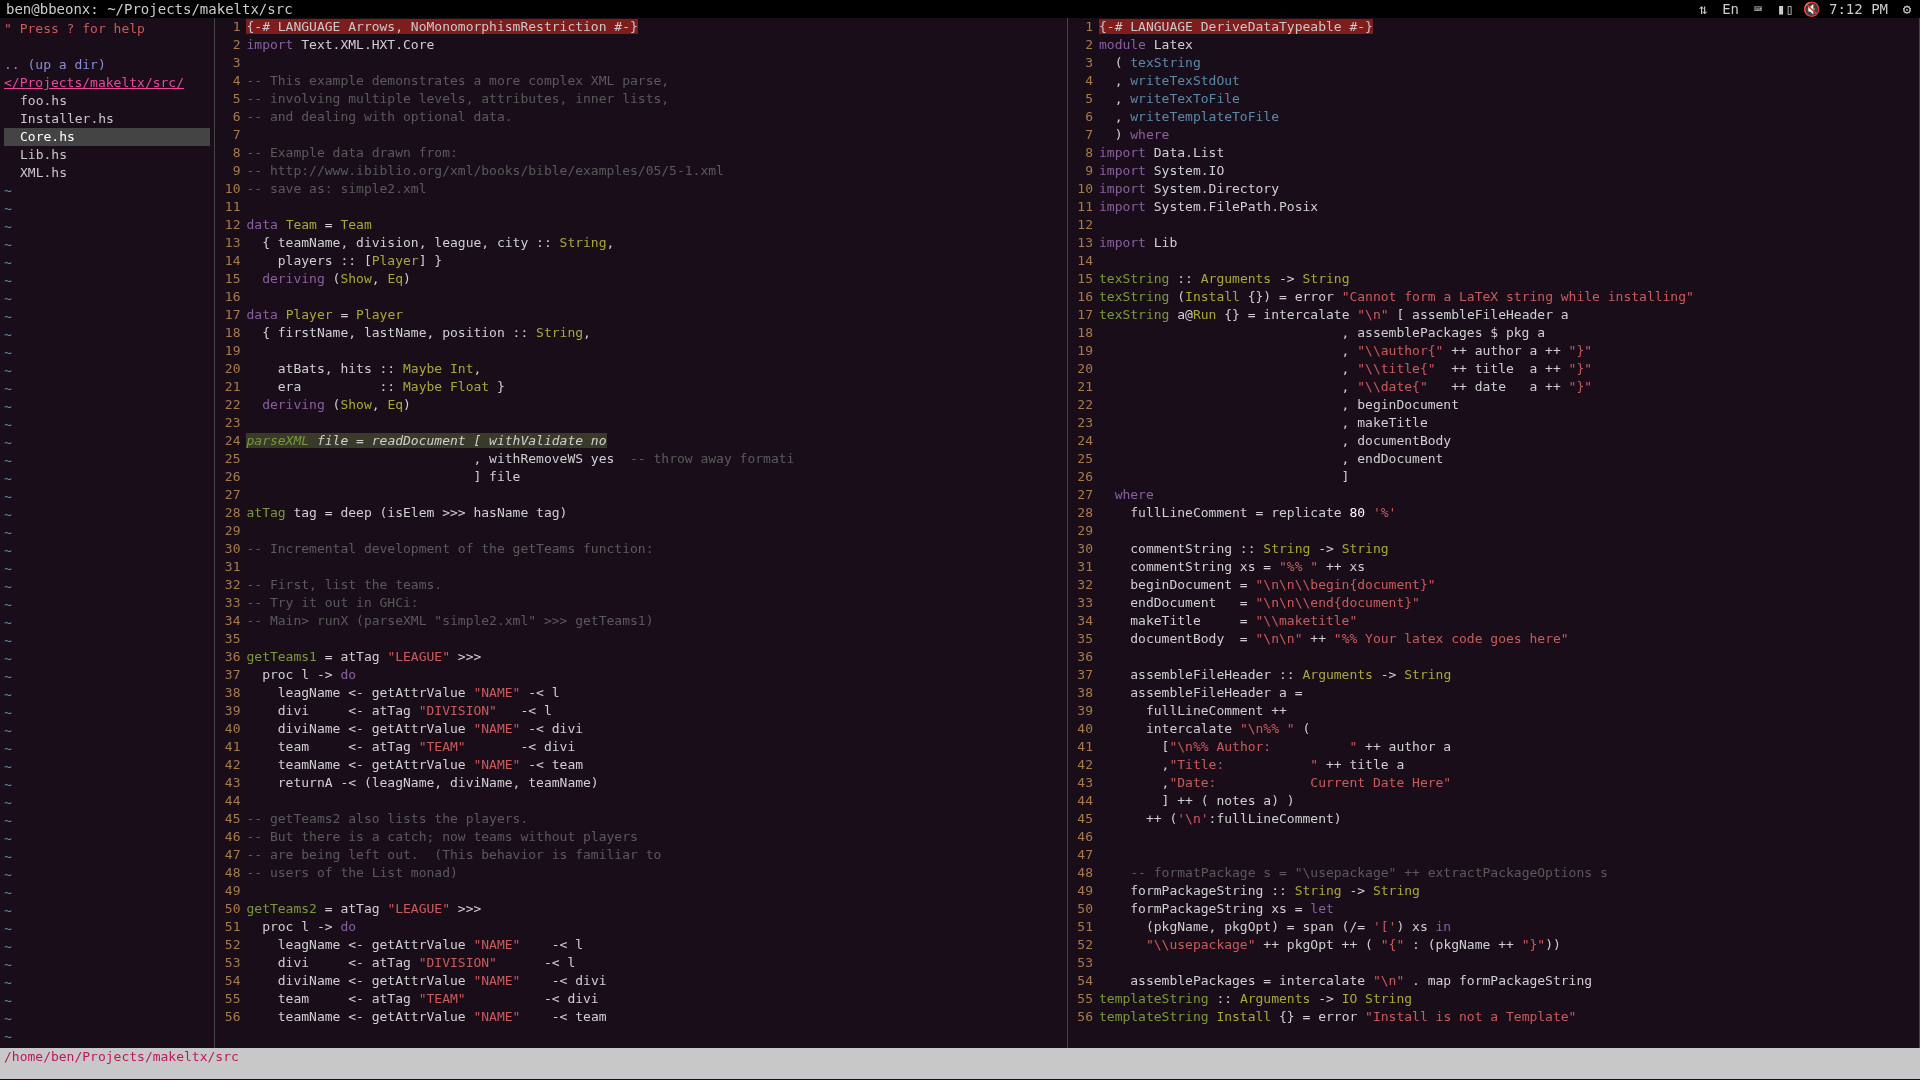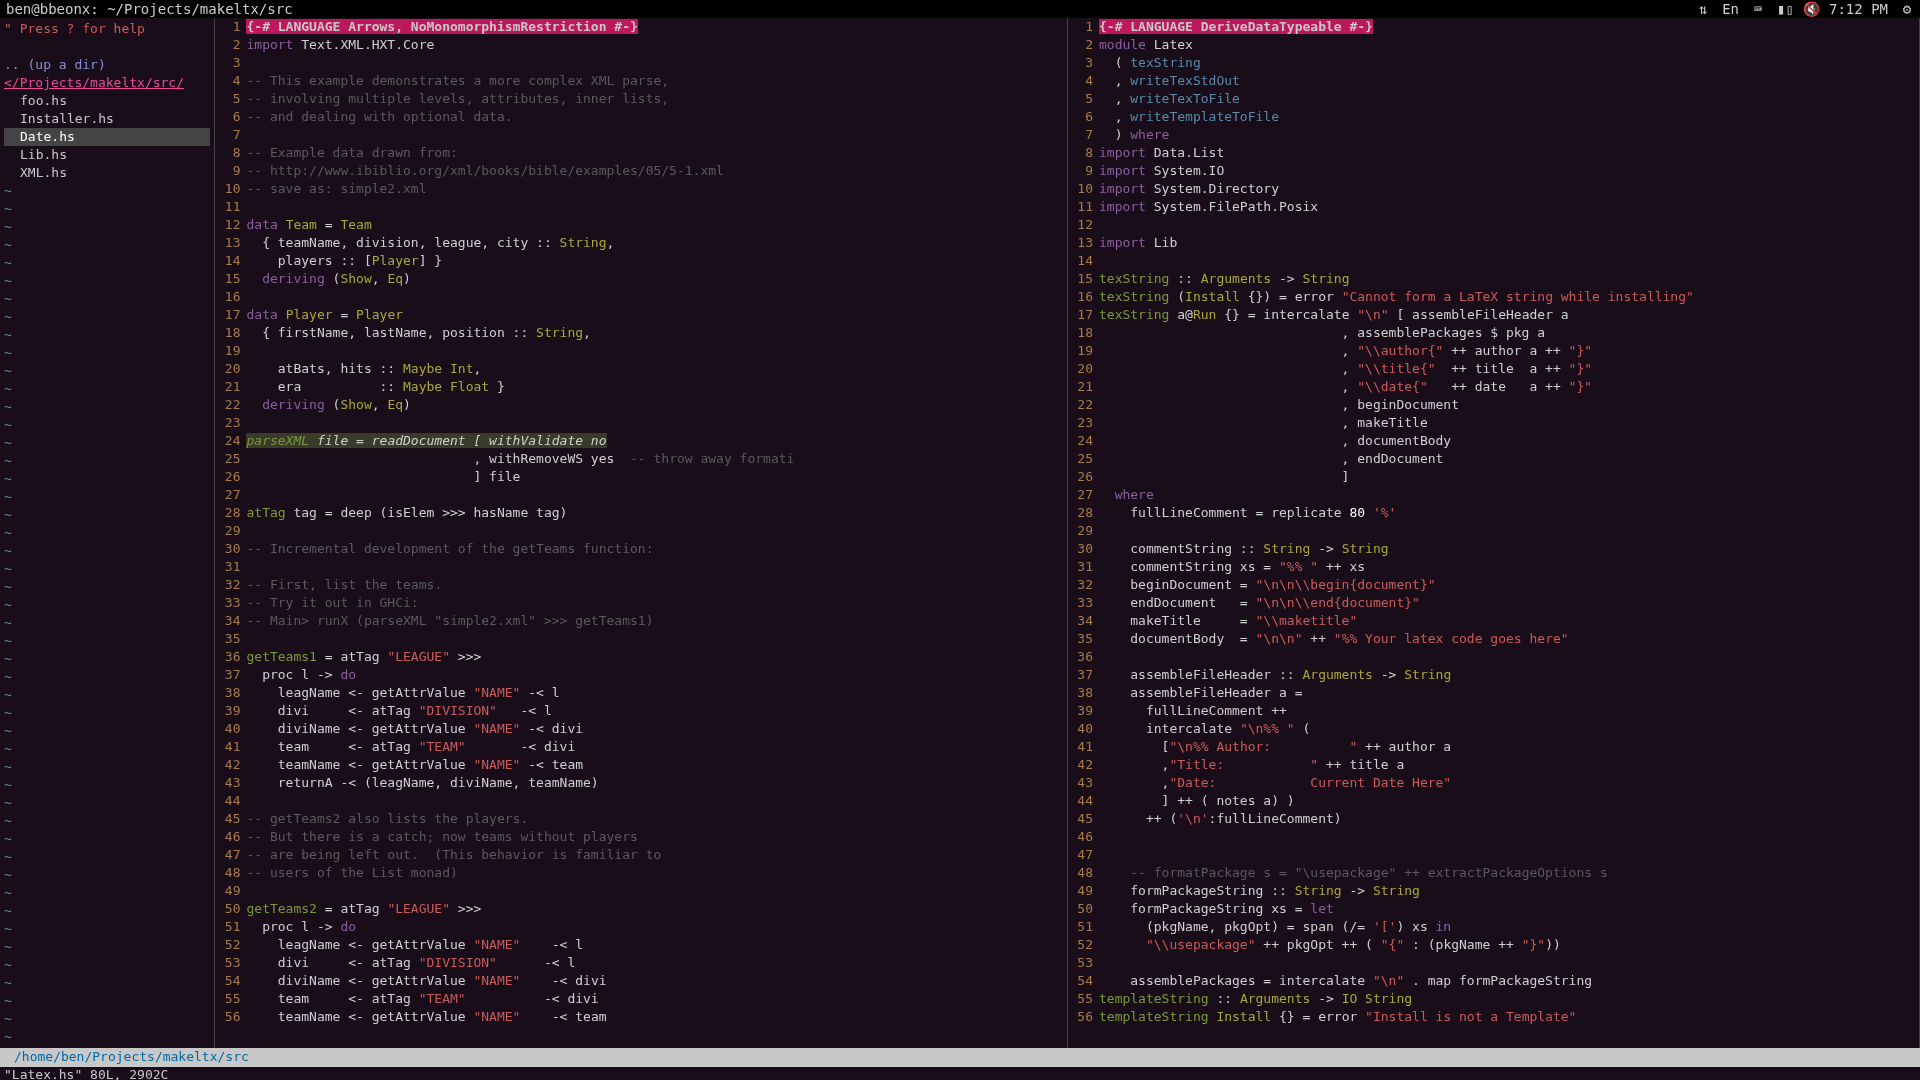--- a/index.html
+++ b/index.html
@@ -64,28 +64,28 @@
   white-space: pre;
   overflow: hidden;
 }
 .c-kw { color: #8a5fa0; }
 .c-fn { color: #7a9a3a; }
 .c-cm { color: #5a5a5a; }
 .c-ty { color: #a8a83a; }
 .c-st { color: #c95b5b; }
 .c-nu { color: #ffffff; }
 .c-sp { color: #5a8aa8; }
-.c-pragma { background: #be185d; color: #c8c8c8; font-weight: bold; }
+.c-pragma { background: #7f1d1d; color: #c8c8c8; }
 .c-hl { background: #3a3a2a; font-style: italic; }
 .bottombar {
   background: #c8c8c8;
-  color: #0369a1;
-  height: 19px;
+  color: #be185d;
+  height: 31px;
   line-height: 17px;
-  padding: 0 14px;
+  padding: 0 4px;
   font-size: 13px;
 }
 .msgbar {
   background: #1a0d1a;
   color: #c8c8c8;
   height: 15px;
   line-height: 15px;
   padding: 0 4px;
   font-size: 13px;
 }
@@ -109,21 +109,21 @@
 
 <div class="editor">
   <div class="filetree">
     <div class="help">" Press ? for help</div>
     <div>&nbsp;</div>
     <div class="updir">.. (up a dir)</div>
     <div class="path-line">&lt;/Projects/makeltx/src/</div>
     <div id="filelist">
         <div class="file">foo.hs</div>
         <div class="file">Installer.hs</div>
-        <div class="file selected">Date.hs</div>
+        <div class="file selected">Core.hs</div>
         <div class="file">Lib.hs</div>
         <div class="file">XML.hs</div>
       </div>
     <div id="tildes">
         <div class="tilde">~</div>
         <div class="tilde">~</div>
         <div class="tilde">~</div>
         <div class="tilde">~</div>
         <div class="tilde">~</div>
         <div class="tilde">~</div>

